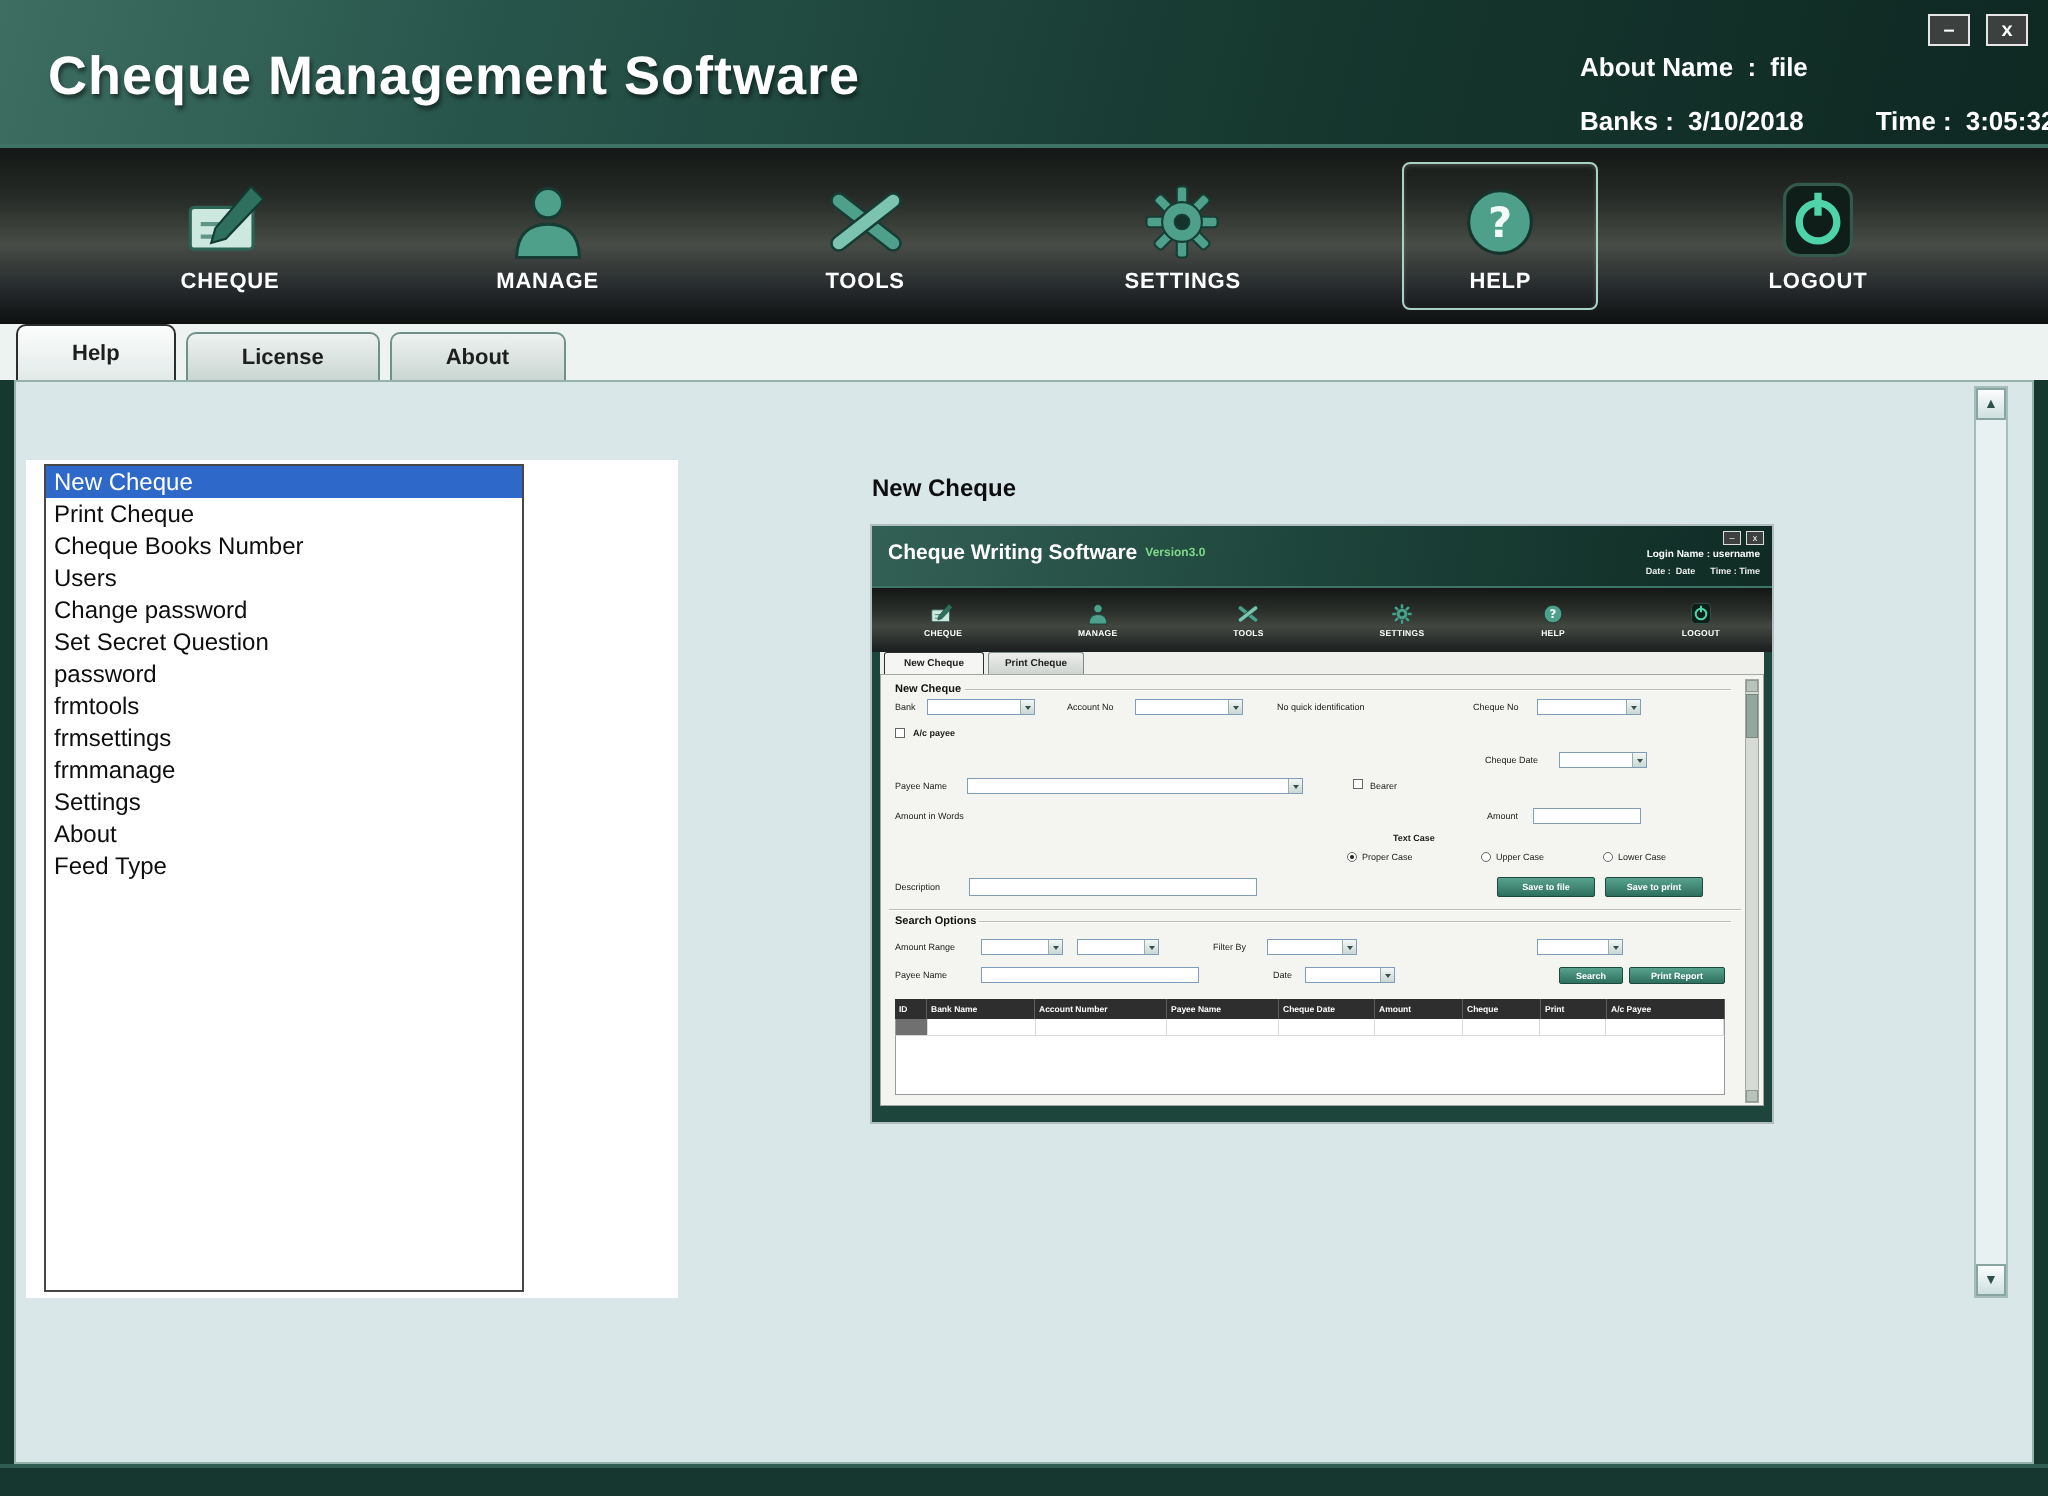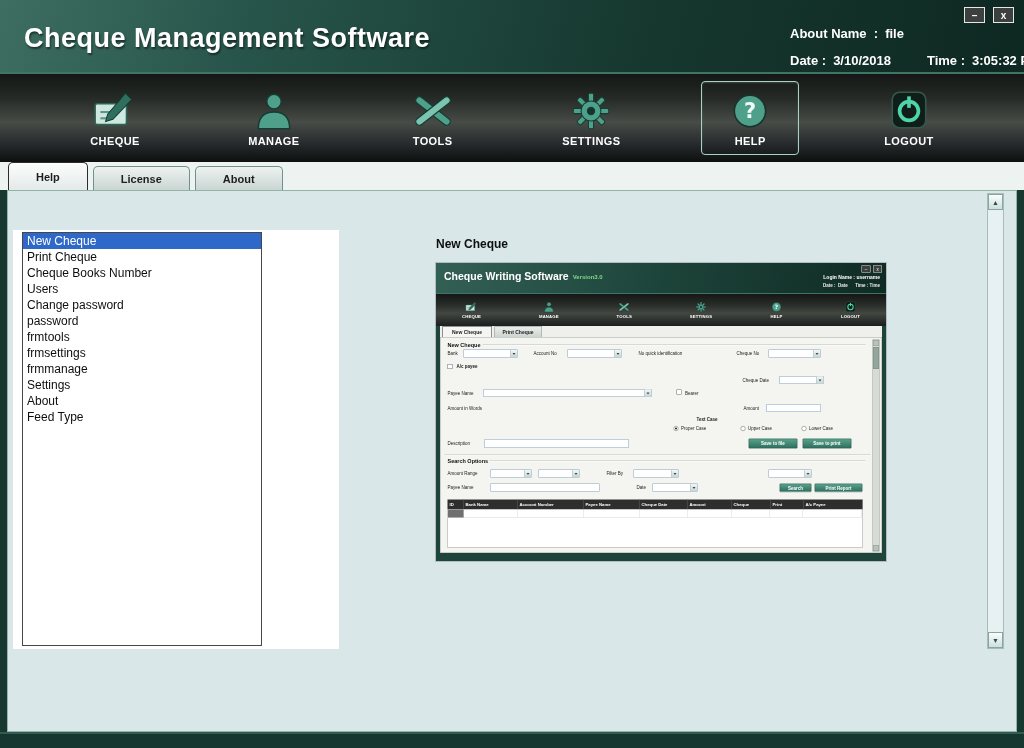--- a/index.html
+++ b/index.html
@@ -159,21 +159,21 @@
   <div class="win-controls">
     <div class="win-btn">–</div>
     <div class="win-btn">x</div>
   </div>
   <div class="session-info">
     <div class="session-line">
       <span>About Name  :</span>
       <span class="sv">file</span>
     </div>
     <div class="session-line">
-      <span>Date :</span>
+      <span>Banks :</span>
       <span class="sv">3/10/2018</span>
       <span class="sgap"></span>
       <span>Time :</span>
       <span class="sv">3:05:32 PM</span>
     </div>
   </div>
 </div>
 
 <div class="toolbar">
   <div class="tb-item">
@@ -222,20 +222,21 @@
 
 <div class="content">
 
   <div class="left-panel">
     <div class="listbox">
       <div class="list-item selected">New Cheque</div>
       <div class="list-item">Print Cheque</div>
       <div class="list-item">Cheque Books Number</div>
       <div class="list-item">Users</div>
       <div class="list-item">Change password</div>
+      <div class="list-item">Set Secret Question</div>
       <div class="list-item">password</div>
       <div class="list-item">frmtools</div>
       <div class="list-item">frmsettings</div>
       <div class="list-item">frmmanage</div>
       <div class="list-item">Settings</div>
       <div class="list-item">About</div>
       <div class="list-item">Feed Type</div>
     </div>
   </div>
 

